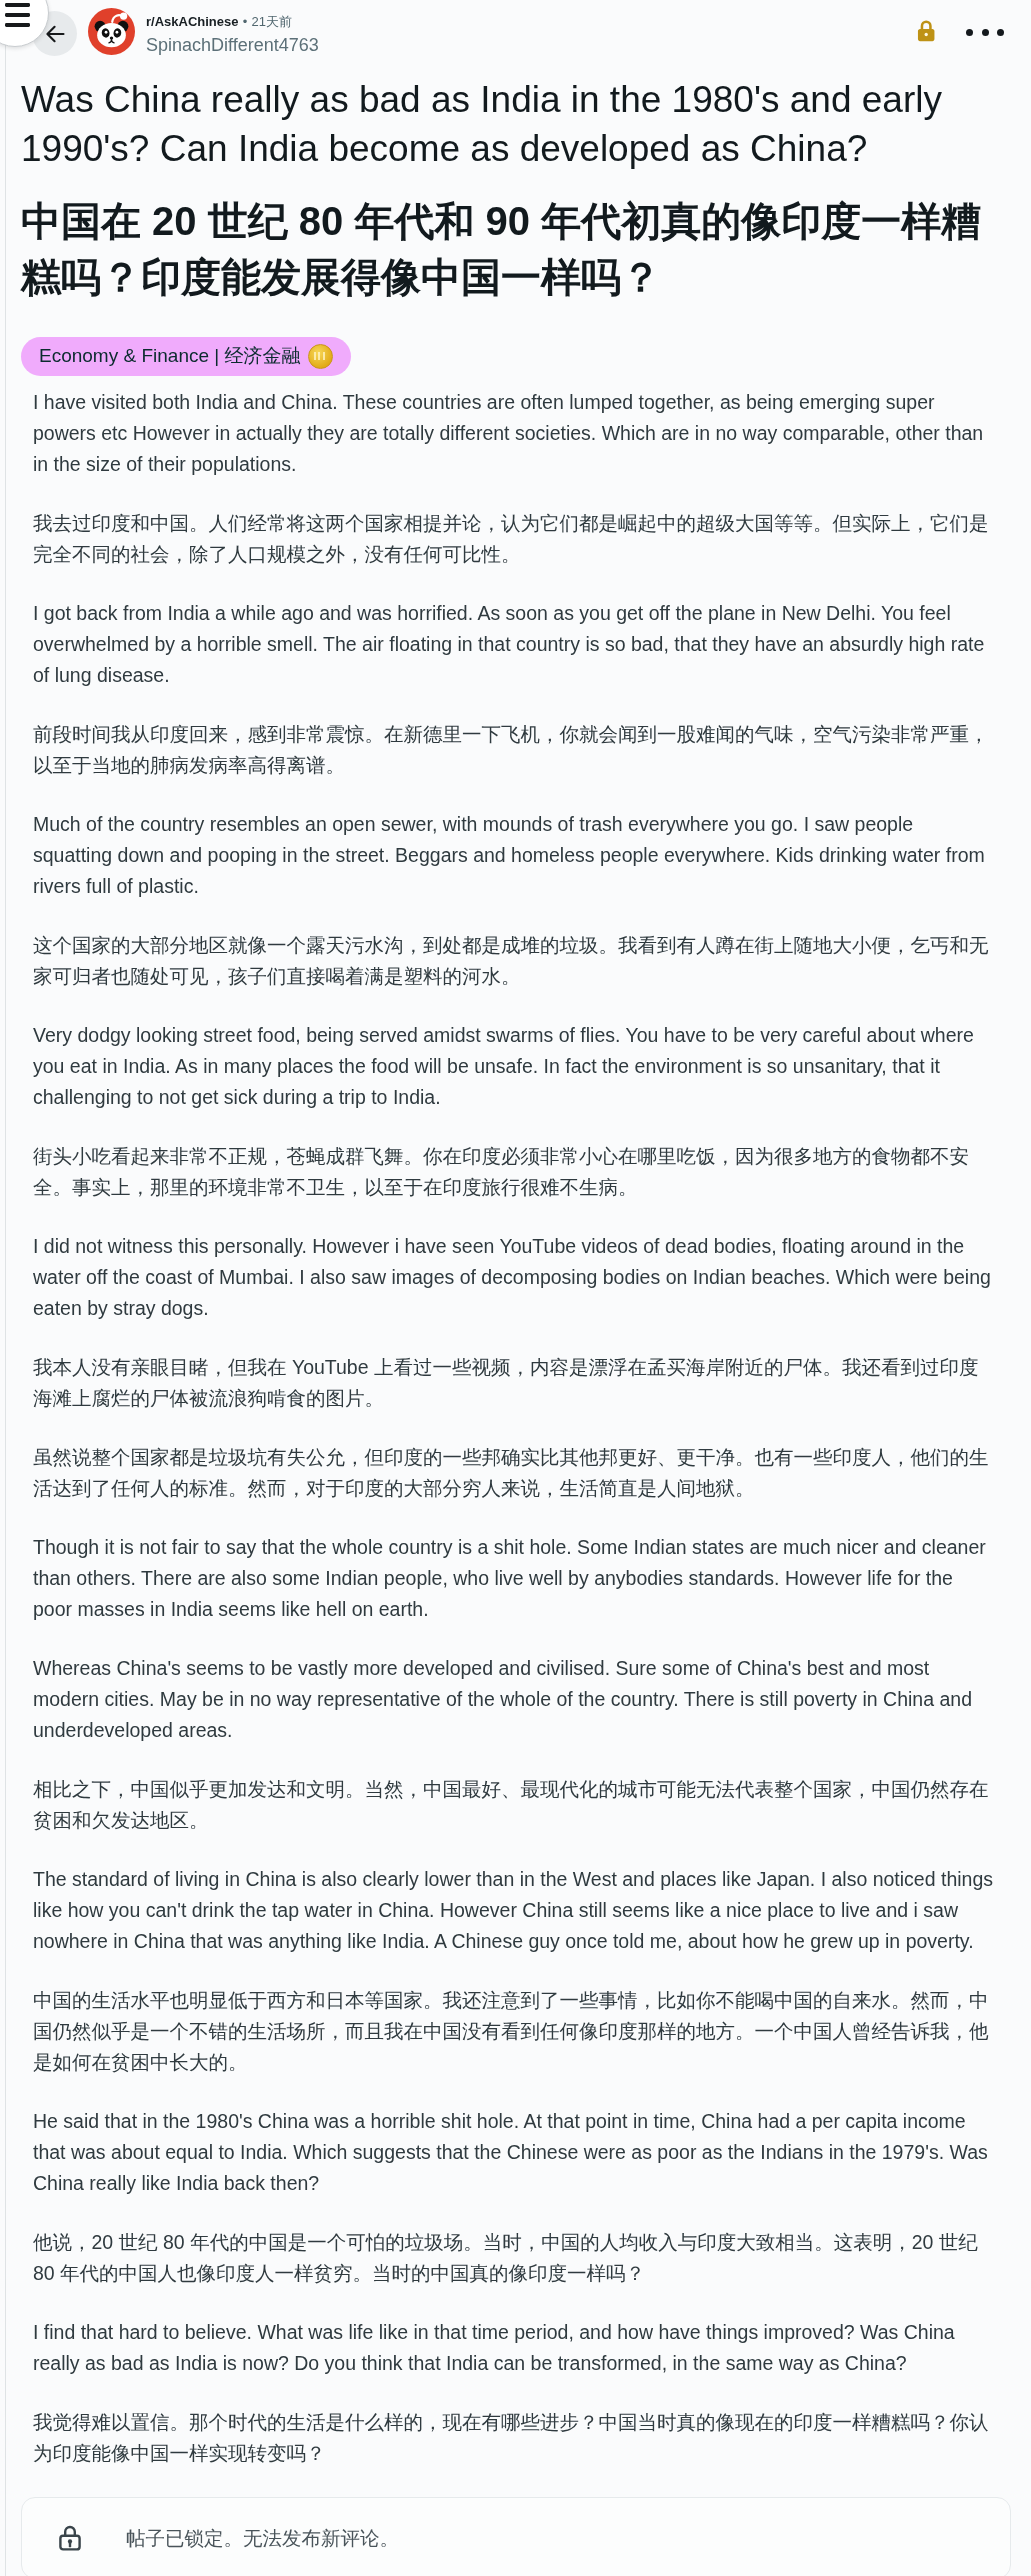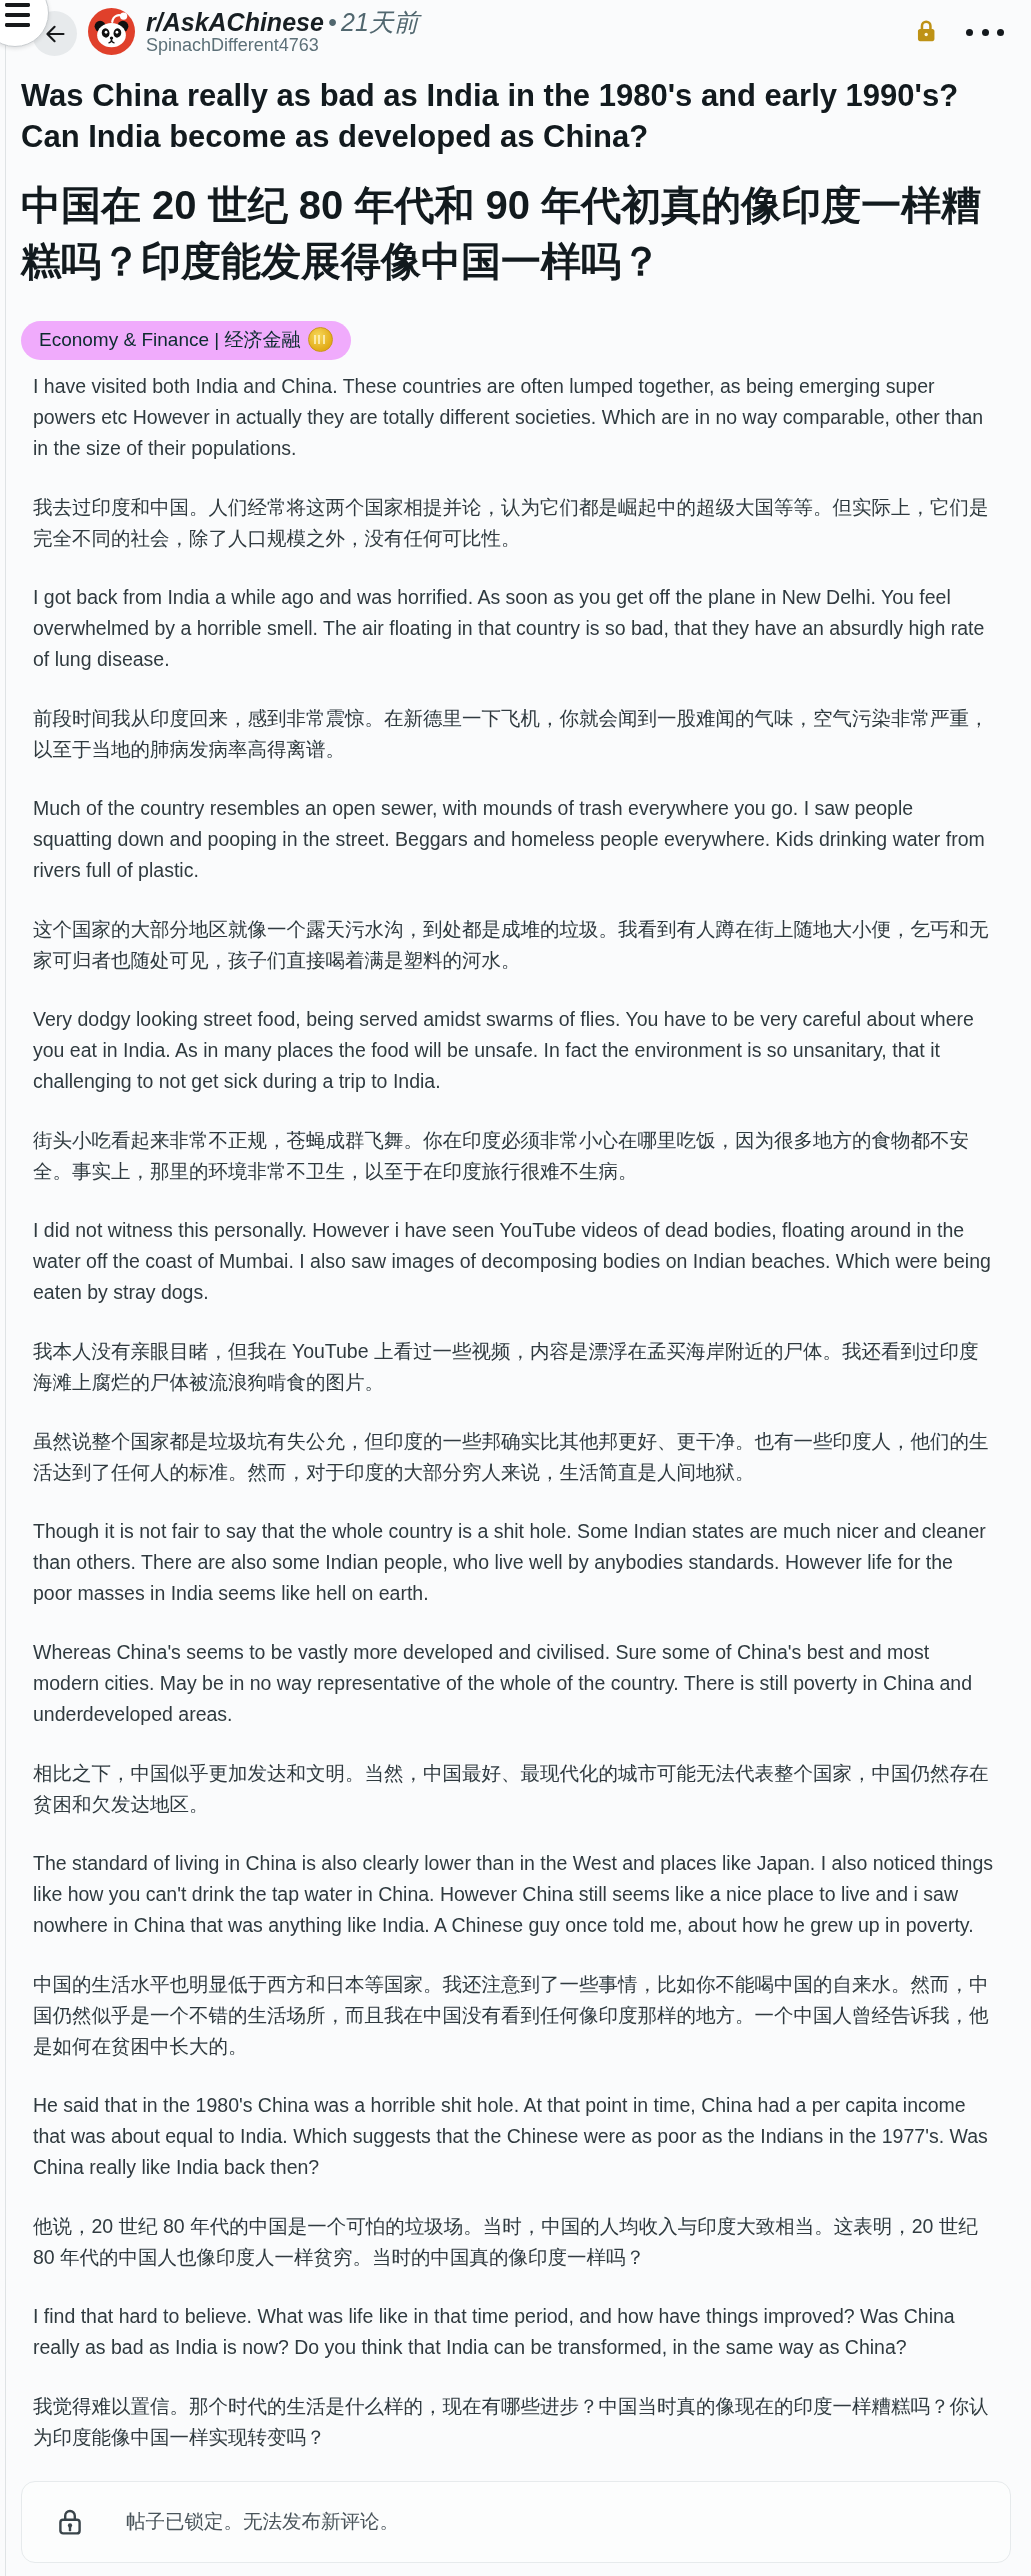--- a/index.html
+++ b/index.html
@@ -19,32 +19,32 @@
   }
   .hamburger { width:25px; display:flex; flex-direction:column; gap:5.6px; margin-top:4.2px; margin-left:5.6px; }
   .hamburger i { display:block; height:4.2px; background:#17191B; border-radius:1.4px; }
 
   
   .header { display:flex; align-items:flex-start; padding:8.4px 28px 0 32px; position:relative; z-index:3; }
   .back-btn { width:45px; height:45px; border-radius:50%; background:#E7EAEC; display:flex; align-items:center; justify-content:center; margin-top:2.8px; flex:none; }
   .back-btn svg { width:24px; height:24px; }
   .avatar { width:47px; height:47px; flex:none; margin-left:11px; }
   .meta { margin-left:11px; padding-top:1.4px; }
-  .meta .line1 { font-size:25px; line-height:24px;font-style:italic; }
+  .meta .line1 { font-size:13px; line-height:24px; }
   .meta .sub { font-weight:700; color:#181F23; }
   .meta .sep { color:#51676F; margin:0 4.2px; }
   .meta .time { color:#51676F; }
   .meta .line2 { font-size:18px; line-height:23px; color:#5C7078; }
   .header-right { margin-left:auto; display:flex; align-items:center; gap:26.4px; margin-top:9.7px; }
   .lock-gold svg { width:26.4px; height:26.4px; }
   .dots { display:flex; gap:8.4px; }
   .dots i { width:7px; height:7px; border-radius:50%; background:#14191D; }
 
   
-  .title-en { margin:18px 28px 0 21px; font-size:31px; font-weight:700; color:#121A1E; line-height:1.34; }
+  .title-en { margin:18px 28px 0 21px; font-size:37px; font-weight:400; color:#121A1E; line-height:1.34; }
   .title-zh { margin:19.5px 28px 0 21px; font-size:40px; font-weight:700; color:#121A1E; line-height:1.4; }
 
   
   .flair-row { margin:32px 21px 11px; }
   .flair {
     display:inline-flex; align-items:center; gap:7px;
     background:#f0abfc; color:#0B2B2E; font-size:19px; font-weight:500;
     padding:5.6px 18px 7px; border-radius:19.5px;
   }
   .coin {
@@ -166,21 +166,21 @@
   </div>
   <div class="pair">
     <p>Whereas China's seems to be vastly more developed and civilised. Sure some of China's best and most modern cities. May be in no way representative of the whole of the country. There is still poverty in China and underdeveloped areas.</p>
     <p>相比之下，中国似乎更加发达和文明。当然，中国最好、最现代化的城市可能无法代表整个国家，中国仍然存在贫困和欠发达地区。</p>
   </div>
   <div class="pair">
     <p>The standard of living in China is also clearly lower than in the West and places like Japan. I also noticed things like how you can't drink the tap water in China. However China still seems like a nice place to live and i saw nowhere in China that was anything like India. A Chinese guy once told me, about how he grew up in poverty.</p>
     <p>中国的生活水平也明显低于西方和日本等国家。我还注意到了一些事情，比如你不能喝中国的自来水。然而，中国仍然似乎是一个不错的生活场所，而且我在中国没有看到任何像印度那样的地方。一个中国人曾经告诉我，他是如何在贫困中长大的。</p>
   </div>
   <div class="pair">
-    <p>He said that in the 1980's China was a horrible shit hole. At that point in time, China had a per capita income that was about equal to India. Which suggests that the Chinese were as poor as the Indians in the 1977's. Was China really like India back then?</p>
+    <p>He said that in the 1980's China was a horrible shit hole. At that point in time, China had a per capita income that was about equal to India. Which suggests that the Chinese were as poor as the Indians in the 1979's. Was China really like India back then?</p>
     <p>他说，20 世纪 80 年代的中国是一个可怕的垃圾场。当时，中国的人均收入与印度大致相当。这表明，20 世纪 80 年代的中国人也像印度人一样贫穷。当时的中国真的像印度一样吗？</p>
   </div>
   <div class="pair">
     <p>I find that hard to believe. What was life like in that time period, and how have things improved? Was China really as bad as India is now? Do you think that India can be transformed, in the same way as China?</p>
     <p>我觉得难以置信。那个时代的生活是什么样的，现在有哪些进步？中国当时真的像现在的印度一样糟糕吗？你认为印度能像中国一样实现转变吗？</p>
   </div>
 </div>
 
 <div class="locked-banner">
   <svg viewBox="0 0 24 24">

